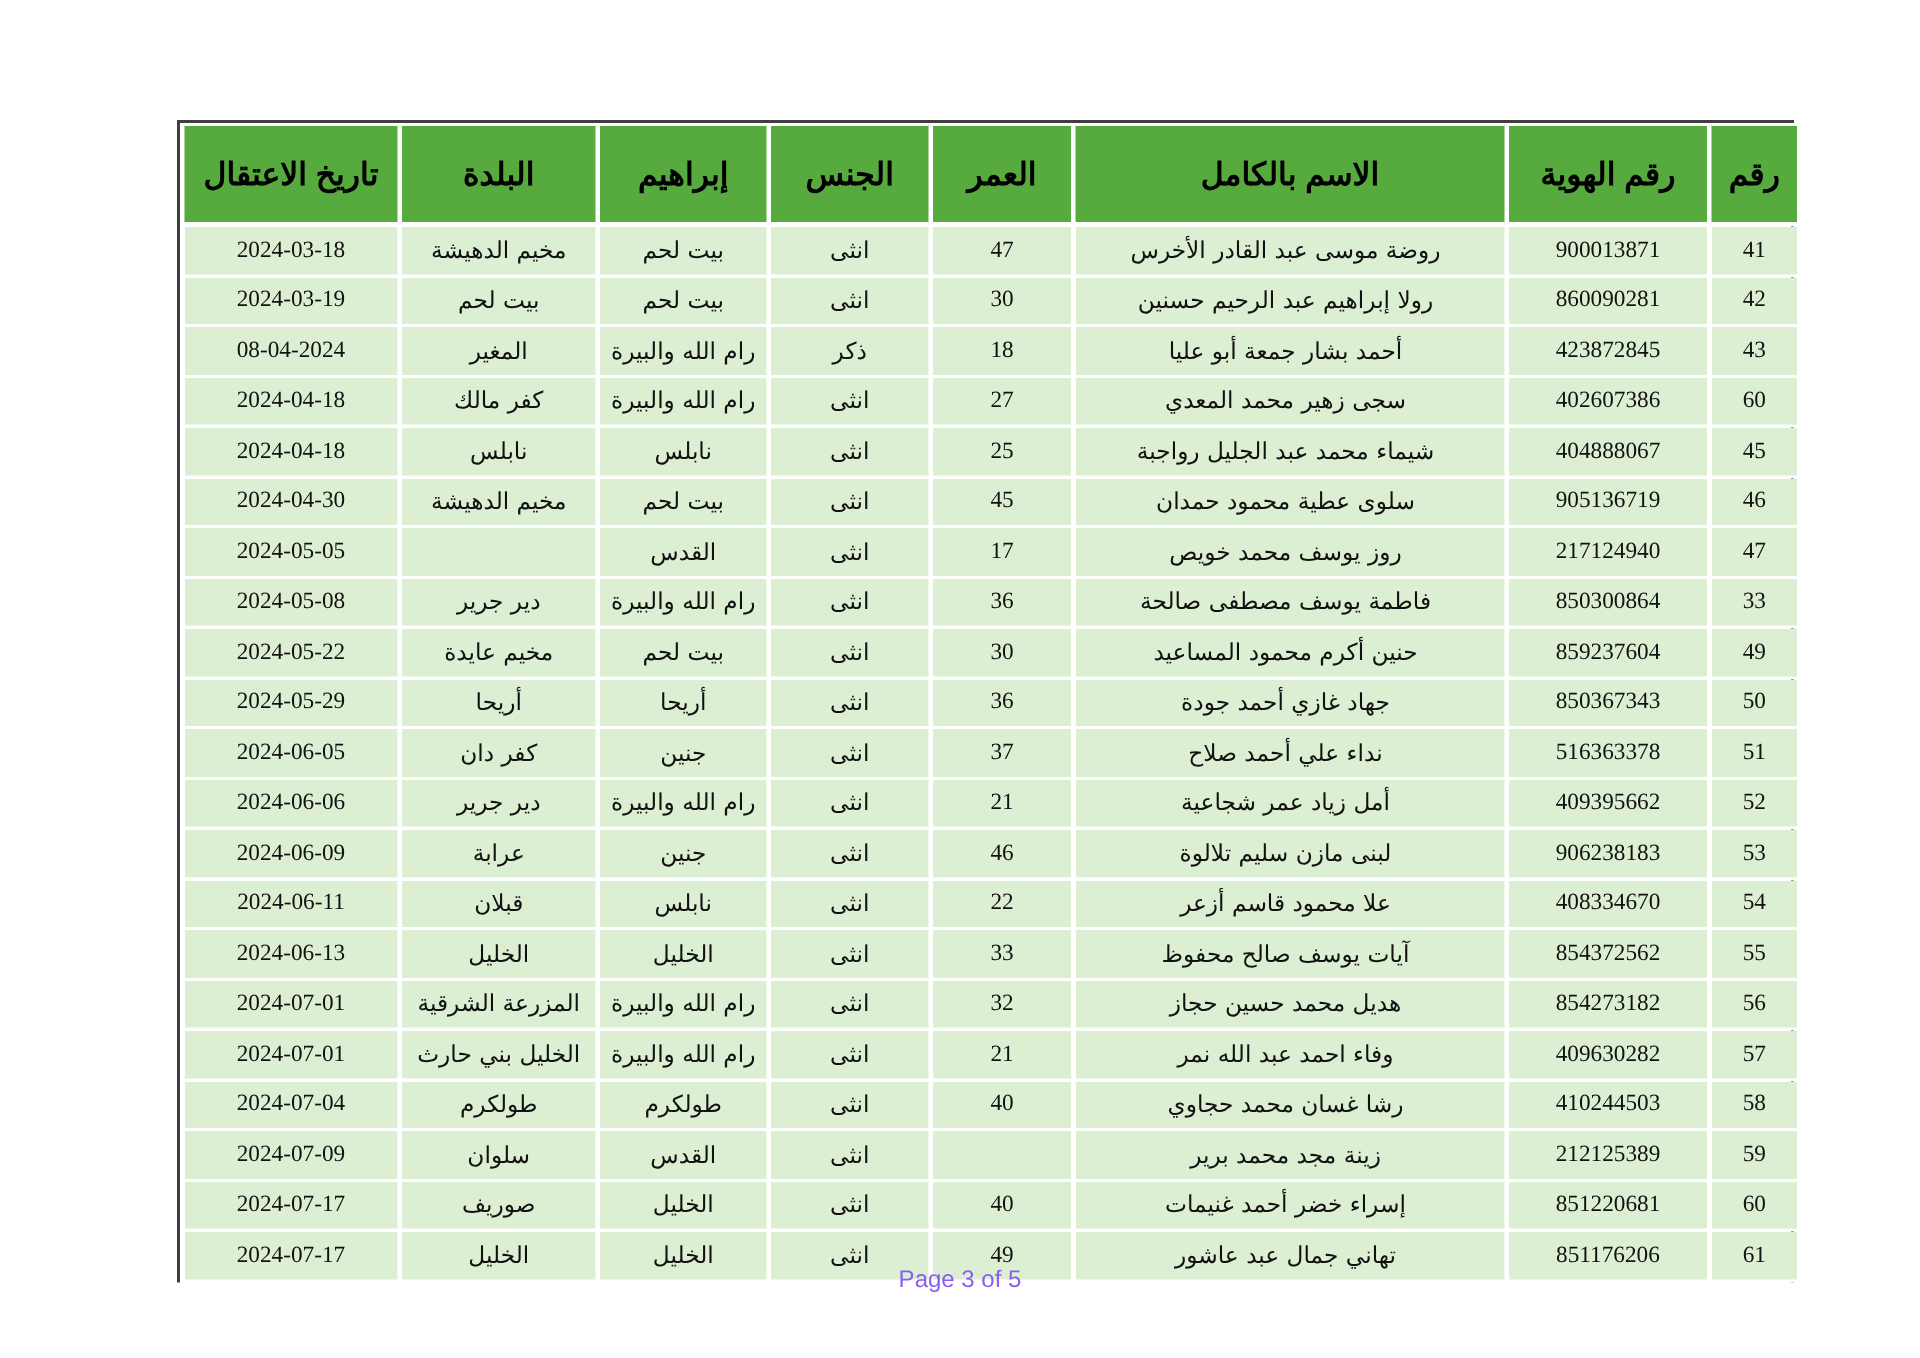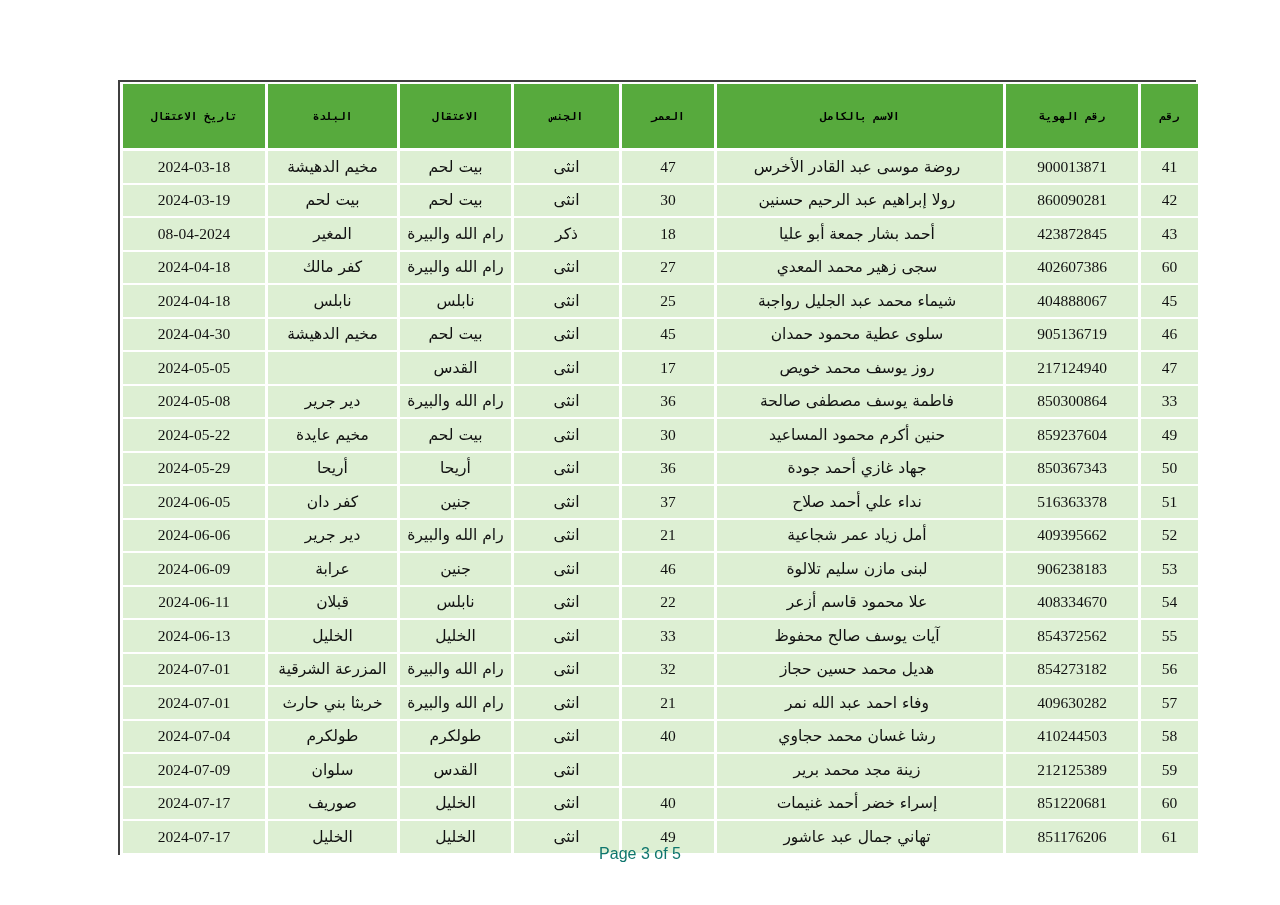--- a/index.html
+++ b/index.html
@@ -23,26 +23,26 @@
   table{
     width:100%;
     border-collapse:collapse;
     table-layout:fixed;
     direction:rtl;
   }
   thead th{
     background:var(--header-bg);
     color:#000;
     font-weight:bold;
-    font-size:11px;
+    font-size:21px;
     height:62px;
     border:3px solid var(--sep);
     border-top-width:2px;
     vertical-align:middle;
-    font-family:Liberation Mono, monospace;
+    font-family:Liberation Sans, sans-serif;
   }
   tbody td{
     background:var(--row-bg);
     height:29.5px;
     border-left:3px solid var(--sep);
     border-right:3px solid var(--sep);
     border-top:2px solid var(--sep);
     border-bottom:2px solid var(--sep);
     font-size:15.5px;
     color:#111;
@@ -57,21 +57,21 @@
   }
   tbody td.align-start{
     padding-right:7px;
   }
   .page-footer{
     position:absolute;
     left:0;top:845px;width:100%;
     text-align:center;
     font-family:"Liberation Sans",sans-serif;
     font-size:16px;
-    color:#0f766e;
+    color:#8b5cf6;
     direction:ltr;
   }
 </style>
 </head>
 <body>
 
 <div class="table-wrap">
   <table id="data-table" dir="rtl">
     <colgroup id="table-colgroup">
         <col style="width: 60px;">
@@ -83,21 +83,21 @@
         <col style="width: 132px;">
         <col style="width: 145px;">
       </colgroup>
     <thead>
       <tr id="header-row">
           <th>رقم</th>
           <th>رقم الهوية</th>
           <th>الاسم بالكامل</th>
           <th>العمر</th>
           <th>الجنس</th>
-          <th>الاعتقال</th>
+          <th>إبراهيم</th>
           <th>البلدة</th>
           <th>تاريخ الاعتقال</th>
         </tr>
     </thead>
     <tbody id="table-body">
         <tr>
           <td class="numeric align-center">41</td>
           <td class="numeric align-center">900013871</td>
           <td class="align-start">روضة موسى عبد القادر الأخرس</td>
           <td class="numeric align-center">47</td>
@@ -256,21 +256,21 @@
           <td class="align-center">المزرعة الشرقية</td>
           <td class="numeric align-center">2024-07-01</td>
         </tr>
         <tr>
           <td class="numeric align-center">57</td>
           <td class="numeric align-center">409630282</td>
           <td class="align-start">وفاء احمد عبد الله نمر</td>
           <td class="numeric align-center">21</td>
           <td class="align-center">انثى</td>
           <td class="align-center">رام الله والبيرة</td>
-          <td class="align-center">خربثا بني حارث</td>
+          <td class="align-center">الخليل بني حارث</td>
           <td class="numeric align-center">2024-07-01</td>
         </tr>
         <tr>
           <td class="numeric align-center">58</td>
           <td class="numeric align-center">410244503</td>
           <td class="align-start">رشا غسان محمد حجاوي</td>
           <td class="numeric align-center">40</td>
           <td class="align-center">انثى</td>
           <td class="align-center">طولكرم</td>
           <td class="align-center">طولكرم</td>

